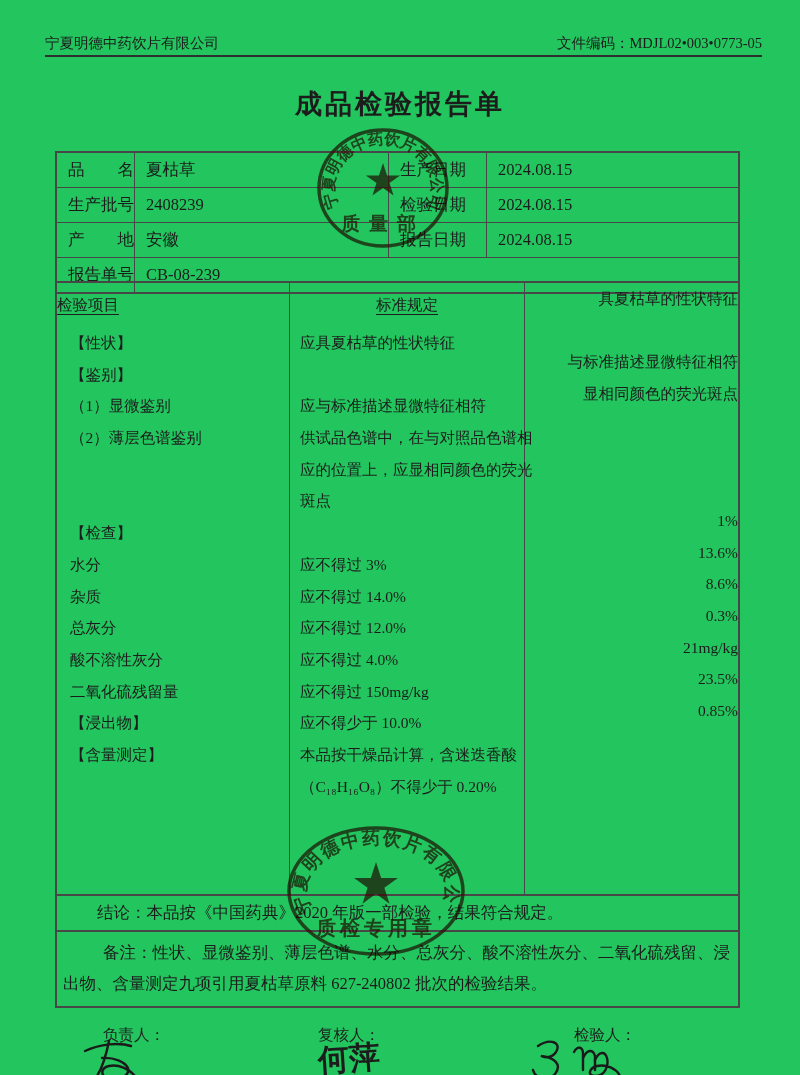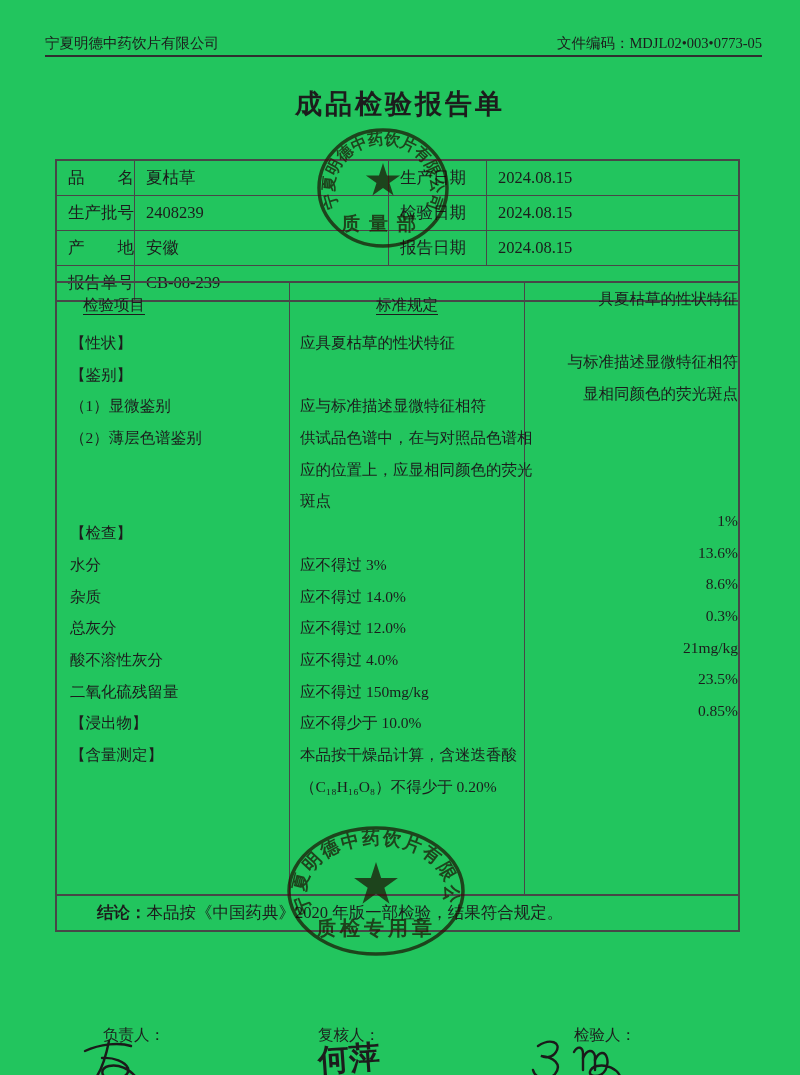--- a/index.html
+++ b/index.html
@@ -6,50 +6,50 @@
   .page{
     position:relative;width:800px;height:1075px;background:#22c55e;
     font-family:"Liberation Serif","DejaVu Serif",serif;color:#1c1c1c;
     overflow:hidden;margin:0 auto;
   }
   
   .hdr{position:absolute;top:34px;left:45px;width:717px;display:flex;justify-content:space-between;font-size:14.5px;}
   .hdr-rule{position:absolute;top:55px;left:45px;width:717px;height:2px;background:#2f2f2f;}
   .title{position:absolute;top:86px;left:0;width:100%;text-align:center;font-size:27px;font-weight:bold;letter-spacing:3px;}
   
-  .info{position:absolute;top:159px;left:55px;width:685px;border:2px solid #474747;box-sizing:border-box;font-size:16.5px;}
+  .info{position:absolute;top:151px;left:55px;width:685px;border:2px solid #474747;box-sizing:border-box;font-size:16.5px;}
   .irow{display:flex;height:34px;line-height:34px;border-top:1.5px solid #474747;}
   .irow:first-child{border-top:none;}
   .ic{box-sizing:border-box;padding-left:11px;overflow:hidden;white-space:nowrap;}
   .ic-l{width:78px;border-right:1.5px solid #474747;}
   .ic-v{width:254px;border-right:1.5px solid #474747;}
   .ic-l2{width:98px;border-right:1.5px solid #474747;}
   .ic-v2{flex:1;border-right:none;}
   .ic-span{flex:1;border-right:none;}
   
   .doc{position:absolute;top:281px;left:55px;width:685px;}
   .mt{position:relative;height:615px;border:2px solid #474747;box-sizing:border-box;font-size:15.5px;}
   .col{position:absolute;top:0;bottom:0;box-sizing:border-box;}
   .col-item{left:0;width:233px;border-right:1.5px solid #474747;}
   .col-standard{left:233px;width:235px;border-right:1.5px solid #474747;}
   .col-result{left:468px;width:213px;}
   .mt-head{height:44px;padding-top:12px;box-sizing:border-box;}
   .mt-head span{text-decoration:underline;text-underline-offset:4px;}
-  .head-left{padding-left:26px;}
+  .head-left{padding-left:0;}
   .head-center{text-align:center;}
   .tlines{display:block;}
   .tline{height:31.7px;line-height:31.7px;white-space:nowrap;overflow:visible;}
   .col-item .tline{padding-left:13px;}
   .col-standard .tline{padding-left:10px;}
   .col-result .tline{padding-left:10px;text-align:right;}
   
   .concl{height:36px;border:2px solid #474747;border-top:none;box-sizing:border-box;line-height:34px;font-size:16.5px;}
   .concl p,.remark p{margin:0;text-indent:40px;}
   .remark{border:2px solid #474747;border-top:none;box-sizing:border-box;padding:5px 7px 7px 6px;font-size:16.5px;line-height:31px;min-height:63px;}
-  .lbl-b{font-weight:bold;}
+  .lbl-b{font-weight:normal;}
   
   .sig-row{position:absolute;top:1012px;left:55px;width:700px;height:60px;font-size:15.5px;}
   .sig-item{position:absolute;top:10px;display:flex;align-items:flex-end;flex-direction:column;}
   .sig1{left:0;} .sig2{left:245px;} .sig3{left:457px;}
   .sig-label{line-height:26px;white-space:nowrap;}
   .sig-svg{margin-left:14px;margin-top:-12px;}
   .sig-name{display:inline-block;margin-left:18px;margin-top:-10px;font-size:31px;font-weight:600;transform:rotate(-4deg);font-family:"Liberation Serif",serif;}
   
   .stamp{position:absolute;mix-blend-mode:multiply;opacity:.85;pointer-events:none;}
   .stamp1{left:313px;top:122px;}
@@ -153,20 +153,23 @@
             <div class="tline">0.85%</div>
             <div class="tline"></div>
           </div>
       </div>
     </div>
 
     <div class="concl">
       <p><span class="lbl-b">结论：</span><span>本品按《中国药典》2020 年版一部检验，结果符合规定。</span></p>
     </div>
 
+    <div class="remark">
+      <p><span class="lbl-b">备注：</span><span>性状、显微鉴别、薄层色谱、水分、总灰分、酸不溶性灰分、二氧化硫残留、浸出物、含量测定九项引用夏枯草原料 627-240802 批次的检验结果。</span></p>
+    </div>
   </div>
 
   <div class="sig-row">
     <div class="sig-item sig1">
       <span class="sig-label">负责人：</span>
       <svg class="sig-svg" width="96" height="52" viewBox="0 0 96 52">
         <g fill="none" stroke="#1a1a1a" stroke-width="2.4" stroke-linecap="round">
           <path d="M40,5 C38,15 35,29 28,40 C24,46 16,48 14,41"></path>
           <path d="M16,15 C31,8 50,6 62,10"></path>
           <path d="M33,22 C45,21 56,26 59,32 C61,39 51,45 41,43 C31,41 31,32 40,30 C50,28 60,33 66,40"></path>

